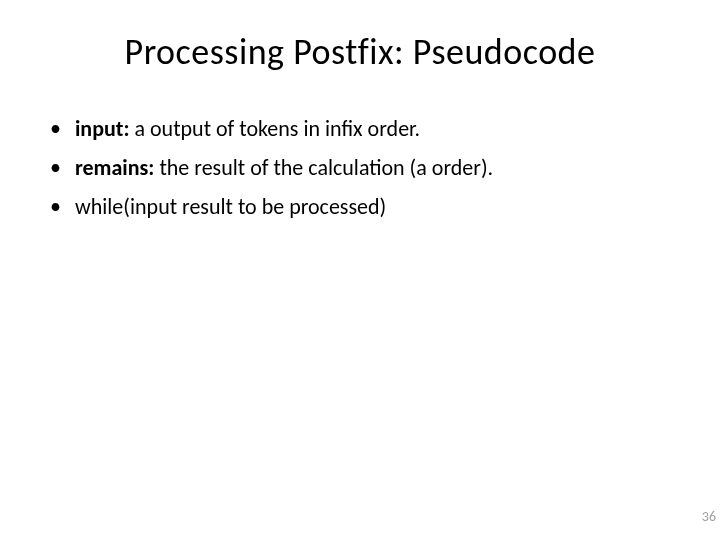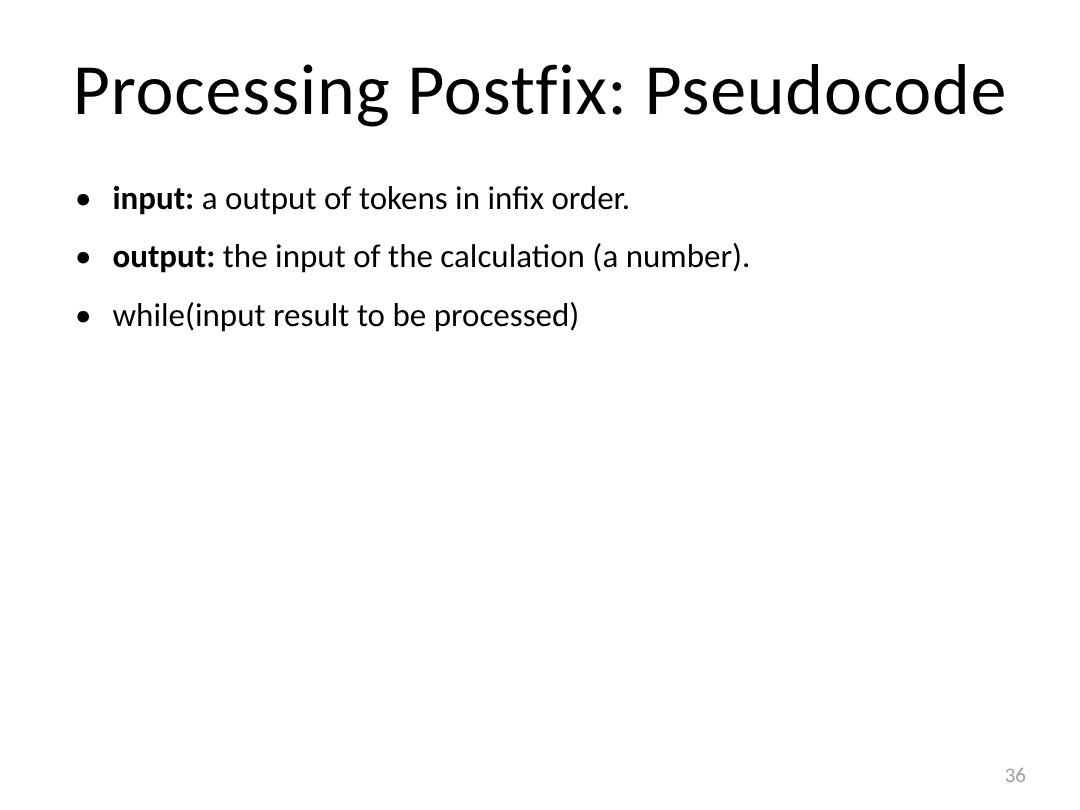--- a/index.html
+++ b/index.html
@@ -15,26 +15,26 @@
       position: relative;
       overflow: hidden;
     }
     .slide {
       width: 100%;
       height: 100%;
       padding: 20px 40px;
       position: relative;
     }
     .title {
-      font-size: 48px;
+      font-size: 36px;
       font-weight: 400;
       color: #000000;
       text-align: center;
       margin-top: 10px;
-      margin-bottom: 28px;
+      margin-bottom: 40px;
       letter-spacing: 0.5px;
     }
     .content {
       padding-left: 10px;
     }
     .bullet-item {
       display: flex;
       align-items: flex-start;
       margin-bottom: 8px;
       font-size: 22px;
@@ -49,42 +49,42 @@
     .bullet-text {
       flex: 1;
     }
     .bold {
       font-weight: bold;
       text-align: right;
     }
     .page-number {
       position: absolute;
       bottom: 15px;
-      right: 36px;
+      right: 4px;
       font-size: 14px;
       color: #a0a0a0;
     }
   </style>
 </head>
 <body>
 
 <div class="slide">
   <h1 class="title">Processing Postfix: Pseudocode</h1>
 
   <div class="content">
     <div class="bullet-item">
       <span class="bullet-marker">•</span>
       <span class="bullet-text">
         <span class="bold">input:</span><span> a output of tokens in infix order.</span>
       </span>
     </div>
     <div class="bullet-item">
       <span class="bullet-marker">•</span>
       <span class="bullet-text">
-        <span class="bold">output:</span><span> the input of the calculation (a number).</span>
+        <span class="bold">remains:</span><span> the result of the calculation (a order).</span>
       </span>
     </div>
     <div class="bullet-item">
       <span class="bullet-marker">•</span>
       <span class="bullet-text">
         <span class="bold"></span><span>while(input result to be processed)</span>
       </span>
     </div>
   </div>
 

